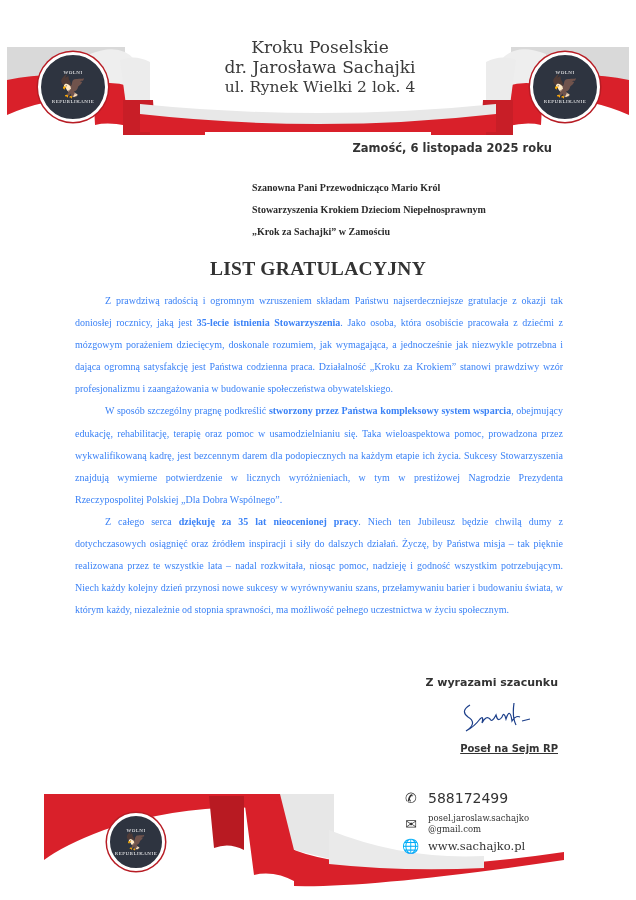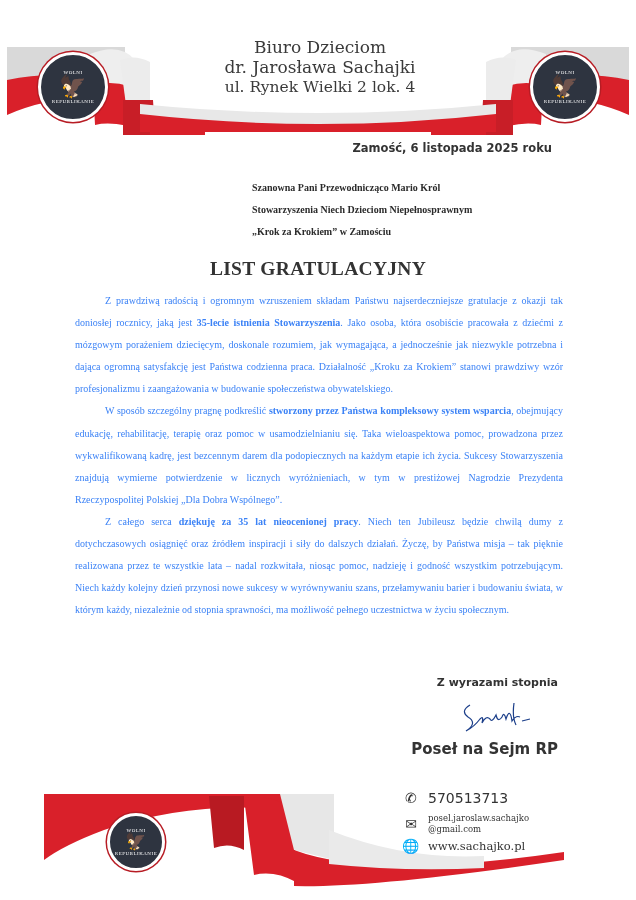--- a/index.html
+++ b/index.html
@@ -11,21 +11,21 @@
   .hdr { position:absolute; left:190px; width:260px; top:37px; text-align:center; font-family:"DejaVu Serif", serif; color:#3a3a3a; }
   .hdr div { font-size:17px; line-height:20px; }
   .hdr .s { font-size:15.5px; }
   .date { position:absolute; right:84px; top:141px; font-family:"DejaVu Sans", sans-serif; font-size:11.5px; color:#333;font-weight:bold; }
   .addr { position:absolute; left:252px; top:177px; font-weight:bold; font-size:10px; line-height:22px; color:#2b2b2b; }
   .title { position:absolute; left:0; width:636px; top:258px; text-align:center; font-weight:bold; font-size:19.5px; letter-spacing:0.3px; color:#333; }
   .body { position:absolute; left:75px; width:488px; top:290px; font-size:10px; line-height:22.1px; text-align:justify; color:#3b82f6; }
   .body p { margin:0; text-indent:30px; }
   .sign { position:absolute; left:380px; width:180px; text-align:right; font-family:"DejaVu Sans", sans-serif; font-weight:bold; color:#333; }
   .closing { top:676px; font-size:11px; right:78px; left:auto; }
-  .role { top:741px; font-size:15px; line-height:16px; right:78px; left:auto; }
+  .role { top:741px; font-size:10px; line-height:16px; right:78px; left:auto;text-decoration:underline; }
   .sig { position:absolute; left:456px; top:697px; width:80px; height:40px; }
   .contact { position:absolute; left:402px; font-family:"DejaVu Sans", sans-serif; color:#333; display:flex; align-items:center; }
   .contact .ic { width:18px; text-align:center; margin-right:8px; color:#333; }
 </style>
 </head>
 <body>
 
 <svg class="abs" style="left:5px;top:40px" width="200" height="95" viewBox="0 0 200 95">
   <path d="M2 7 L120 7 L120 55 Q80 45 2 70 Z" fill="#d9d9d9"></path>
   <path d="M2 40 Q60 28 120 45 L120 62 Q60 50 2 75 Z" fill="#d9202a"></path>
@@ -54,42 +54,42 @@
   <span class="eagle">🦅</span>
   <span class="t">REPUBLIKANIE</span>
 </div>
 <div class="seal" style="left:530px;top:52px;">
   <span class="t">WOLNI</span>
   <span class="eagle">🦅</span>
   <span class="t">REPUBLIKANIE</span>
 </div>
 
 <div class="hdr">
-  <div>Biuro Dzieciom</div>
+  <div>Kroku Poselskie</div>
   <div>dr. Jarosława Sachajki</div>
   <div class="s">ul. Rynek Wielki 2 lok. 4</div>
 </div>
 
 <div class="date">Zamość, 6 listopada 2025 roku</div>
 
 <div class="addr">
   <div>Szanowna Pani Przewodnicząco Mario Król</div>
-  <div>Stowarzyszenia Niech Dzieciom Niepełnosprawnym</div>
-  <div>„Krok za Krokiem” w Zamościu</div>
+  <div>Stowarzyszenia Krokiem Dzieciom Niepełnosprawnym</div>
+  <div>„Krok za Sachajki” w Zamościu</div>
 </div>
 
 <div class="title">LIST GRATULACYJNY</div>
 
 <div class="body">
   <p><span>Z prawdziwą radością i ogromnym wzruszeniem składam Państwu najserdeczniejsze gratulacje z okazji tak doniosłej rocznicy, jaką jest </span><b>35-lecie istnienia Stowarzyszenia</b><span>. Jako osoba, która osobiście pracowała z dziećmi z mózgowym porażeniem dziecięcym, doskonale rozumiem, jak wymagająca, a jednocześnie jak niezwykle potrzebna i dająca ogromną satysfakcję jest Państwa codzienna praca. Działalność „Kroku za Krokiem” stanowi prawdziwy wzór profesjonalizmu i zaangażowania w budowanie społeczeństwa obywatelskiego.</span></p>
   <p><span>W sposób szczególny pragnę podkreślić </span><b>stworzony przez Państwa kompleksowy system wsparcia</b><span>, obejmujący edukację, rehabilitację, terapię oraz pomoc w usamodzielnianiu się. Taka wieloaspektowa pomoc, prowadzona przez wykwalifikowaną kadrę, jest bezcennym darem dla podopiecznych na każdym etapie ich życia. Sukcesy Stowarzyszenia znajdują wymierne potwierdzenie w licznych wyróżnieniach, w tym w prestiżowej Nagrodzie Prezydenta Rzeczypospolitej Polskiej „Dla Dobra Wspólnego”.</span></p>
   <p><span>Z całego serca </span><b>dziękuję za 35 lat nieocenionej pracy</b><span>. Niech ten Jubileusz będzie chwilą dumy z dotychczasowych osiągnięć oraz źródłem inspiracji i siły do dalszych działań. Życzę, by Państwa misja – tak pięknie realizowana przez te wszystkie lata – nadal rozkwitała, niosąc pomoc, nadzieję i godność wszystkim potrzebującym. Niech każdy kolejny dzień przynosi nowe sukcesy w wyrównywaniu szans, przełamywaniu barier i budowaniu świata, w którym każdy, niezależnie od stopnia sprawności, ma możliwość pełnego uczestnictwa w życiu społecznym.</span></p>
 </div>
 
-<div class="sign closing">Z wyrazami stopnia</div>
+<div class="sign closing">Z wyrazami szacunku</div>
 
 <svg class="sig" viewBox="0 0 80 40">
   <path d="M14 8 Q4 14 12 20 Q22 26 10 34 M10 34 Q18 30 24 22 Q28 18 26 26 Q30 18 34 22 Q36 26 40 18 Q42 26 46 20 Q48 14 50 22 Q54 10 56 24 Q60 18 64 20 M58 6 Q56 20 60 28 M66 24 L74 22" stroke="#1c3f8a" stroke-width="1.2" fill="none"></path>
 </svg>
 
 <div class="sign role">
   <div>Poseł na Sejm RP</div>
 </div>
 
 <svg class="abs" style="left:44px;top:790px" width="520" height="100" viewBox="0 0 520 100">
@@ -101,21 +101,21 @@
   <path d="M285 40 Q360 70 440 66 L440 78 Q360 82 285 74 Z" fill="#eaeaea"></path>
 </svg>
 <div class="seal" style="left:107px;top:813px;width:52px;height:52px;">
   <span class="t">WOLNI</span>
   <span class="eagle" style="font-size:17px;line-height:18px;">🦅</span>
   <span class="t">REPUBLIKANIE</span>
 </div>
 
 <div class="contact" style="top:790px;font-size:14px;">
   <span class="ic">✆</span>
-  <span>570513713</span>
+  <span>588172499</span>
 </div>
 <div class="contact" style="top:813px;font-size:8.5px;line-height:11px;font-family:'DejaVu Serif',serif;">
   <span class="ic" style="font-size:14px;">✉</span>
   <span><span>posel.jaroslaw.sachajko</span><br><span>@gmail.com</span></span>
 </div>
 <div class="contact" style="top:838px;font-size:11.5px;font-family:'DejaVu Serif',serif;">
   <span class="ic" style="font-size:14px;">🌐</span>
   <span>www.sachajko.pl</span>
 </div>
 

